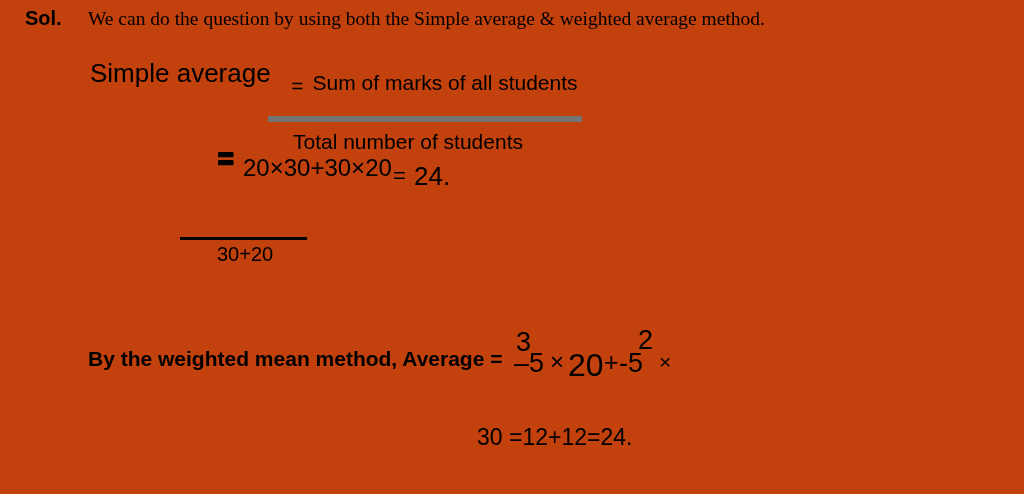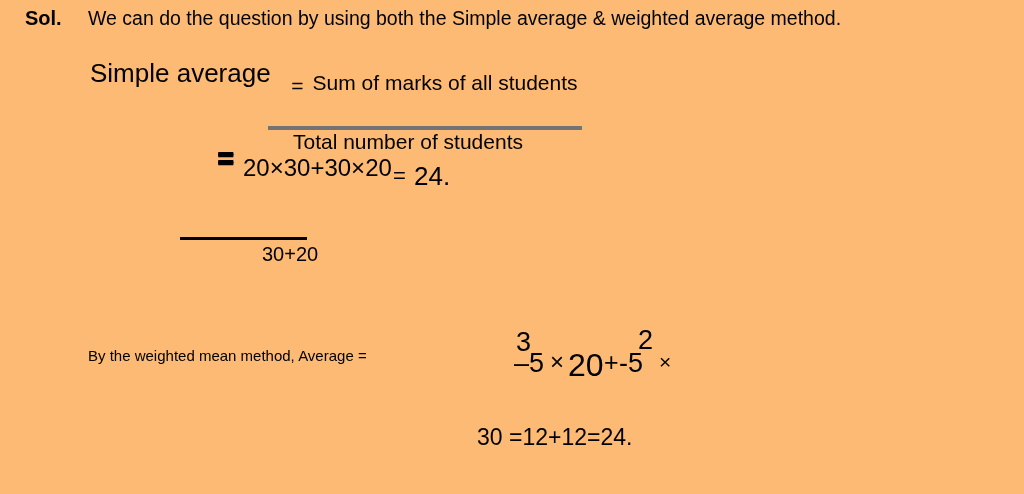--- a/index.html
+++ b/index.html
@@ -4,36 +4,36 @@
 <style>
   html, body {
     margin: 0;
     padding: 0;
     background: #ffffff;
   }
   #page {
     position: relative;
     width: 1024px;
     height: 494px;
-    background: #fdba74;
+    background: #c2410c;
     color: #000000;
     font-family: "Liberation Sans", sans-serif;
     overflow: hidden;
   }
   .t {
     position: absolute;
     line-height: 1;
     white-space: pre;
     color: #000;
   }
   .bold { font-weight: bold; }
   
   .num-group {
-    border-bottom: 4px solid #737373;
-    padding: 0 4px 12px 0;
+    border-bottom: 6px solid #737373;
+    padding: 0 4px 2px 0;
   }
   .num-group .eq {
     position: relative;
     top: 3px;
     margin-right: 9px;
   }
   
   .thick-eq {
     font-weight: 900;
     text-shadow: 0 1.3px 0 currentColor, 0 -1.3px 0 currentColor;
@@ -43,39 +43,39 @@
     position: absolute;
     background: #000;
   }
 </style>
 </head>
 <body>
 
 <div id="page">
 
   <div class="t bold" style="left:25px; top:8px; font-size:20px;">Sol.</div>
-  <div class="t" style="left:88px; top:9px; font-size:19.5px;">We can do the question by using both the Simple average &amp; weighted average method.</div>
+  <div class="t" style="left:88px; top:9px; font-size:19.5px;font-family:Liberation Serif, serif;">We can do the question by using both the Simple average &amp; weighted average method.</div>
 
   <div class="t" style="left:90px; top:60px; font-size:26px;">Simple average</div>
 
   <div class="t num-group" style="left:268px; top:51px; font-size:21px;">
     <span class="eq">=</span><span>Sum of marks of all students</span>
   </div>
 
   <div class="t" style="left:293px; top:111px; font-size:21px;margin-top:20px;">Total number of students</div>
 
   <div class="t thick-eq" style="left:217px; top:144px; font-size:30px;">=</div>
   <div class="t" style="left:243px; top:156px; font-size:24px;">20×30+30×20</div>
   <div class="t" style="left:393px; top:165px; font-size:22px;">=</div>
   <div class="t" style="left:414px; top:163px; font-size:26px;text-align:center;">24.</div>
 
   <div class="frac-bar" style="left:180px; top:237px; width:127px; height:3px;"></div>
-  <div class="t" style="left:217px; top:244px; font-size:20px;margin-left:45px;">30+20</div>
+  <div class="t" style="left:217px; top:244px; font-size:20px;">30+20</div>
 
-  <div class="t" style="left:88px; top:348px; font-size:15px;">By the weighted mean method, Average =</div>
+  <div class="t" style="left:88px; top:348px; font-size:21px;font-weight:bold;">By the weighted mean method, Average =</div>
   <div class="t" style="left:516px; top:329px; font-size:27px;">3</div>
   <div class="t" style="left:514px; top:350px; font-size:27px;">–5</div>
   <div class="t" style="left:550px; top:350px; font-size:24px;">×</div>
   <div class="t" style="left:568px; top:349px; font-size:32px;">20</div>
   <div class="t" style="left:604px; top:350px; font-size:25px;">+</div>
   <div class="t" style="left:619px; top:350px; font-size:27px;">-5</div>
   <div class="t" style="left:638px; top:327px; font-size:27px;">2</div>
   <div class="t" style="left:659px; top:351px; font-size:21px;">×</div>
 
   <div class="t" style="left:477px; top:426px; font-size:23px;">30 =12+12=24.</div>

